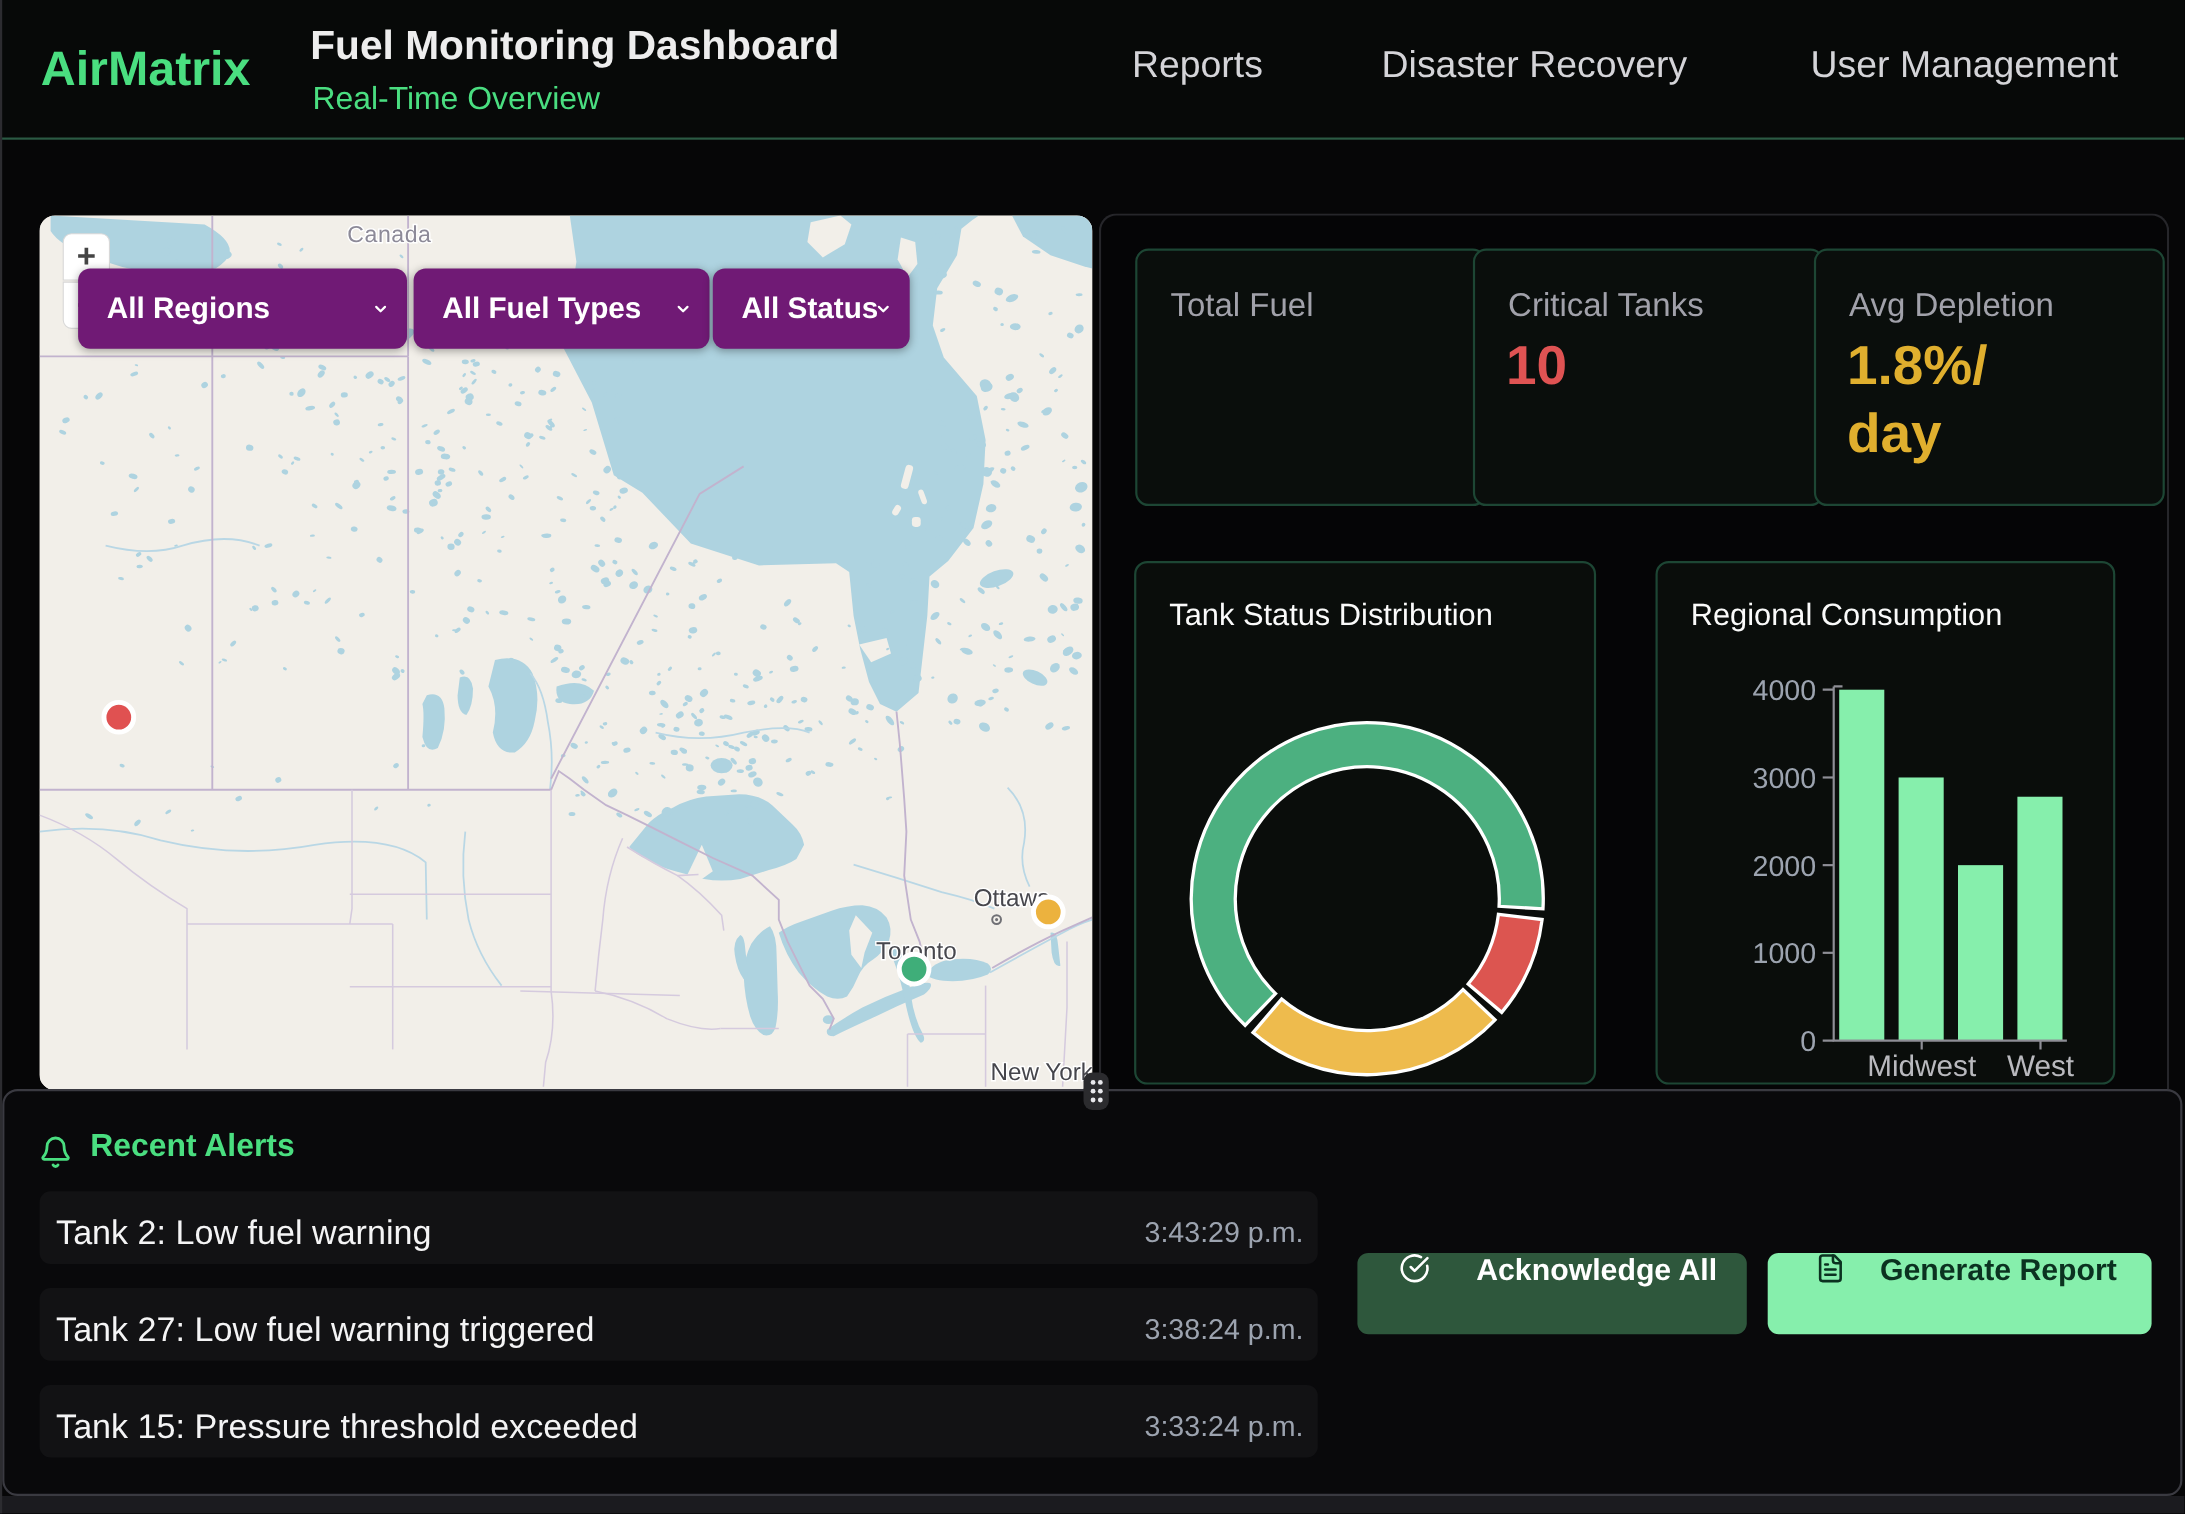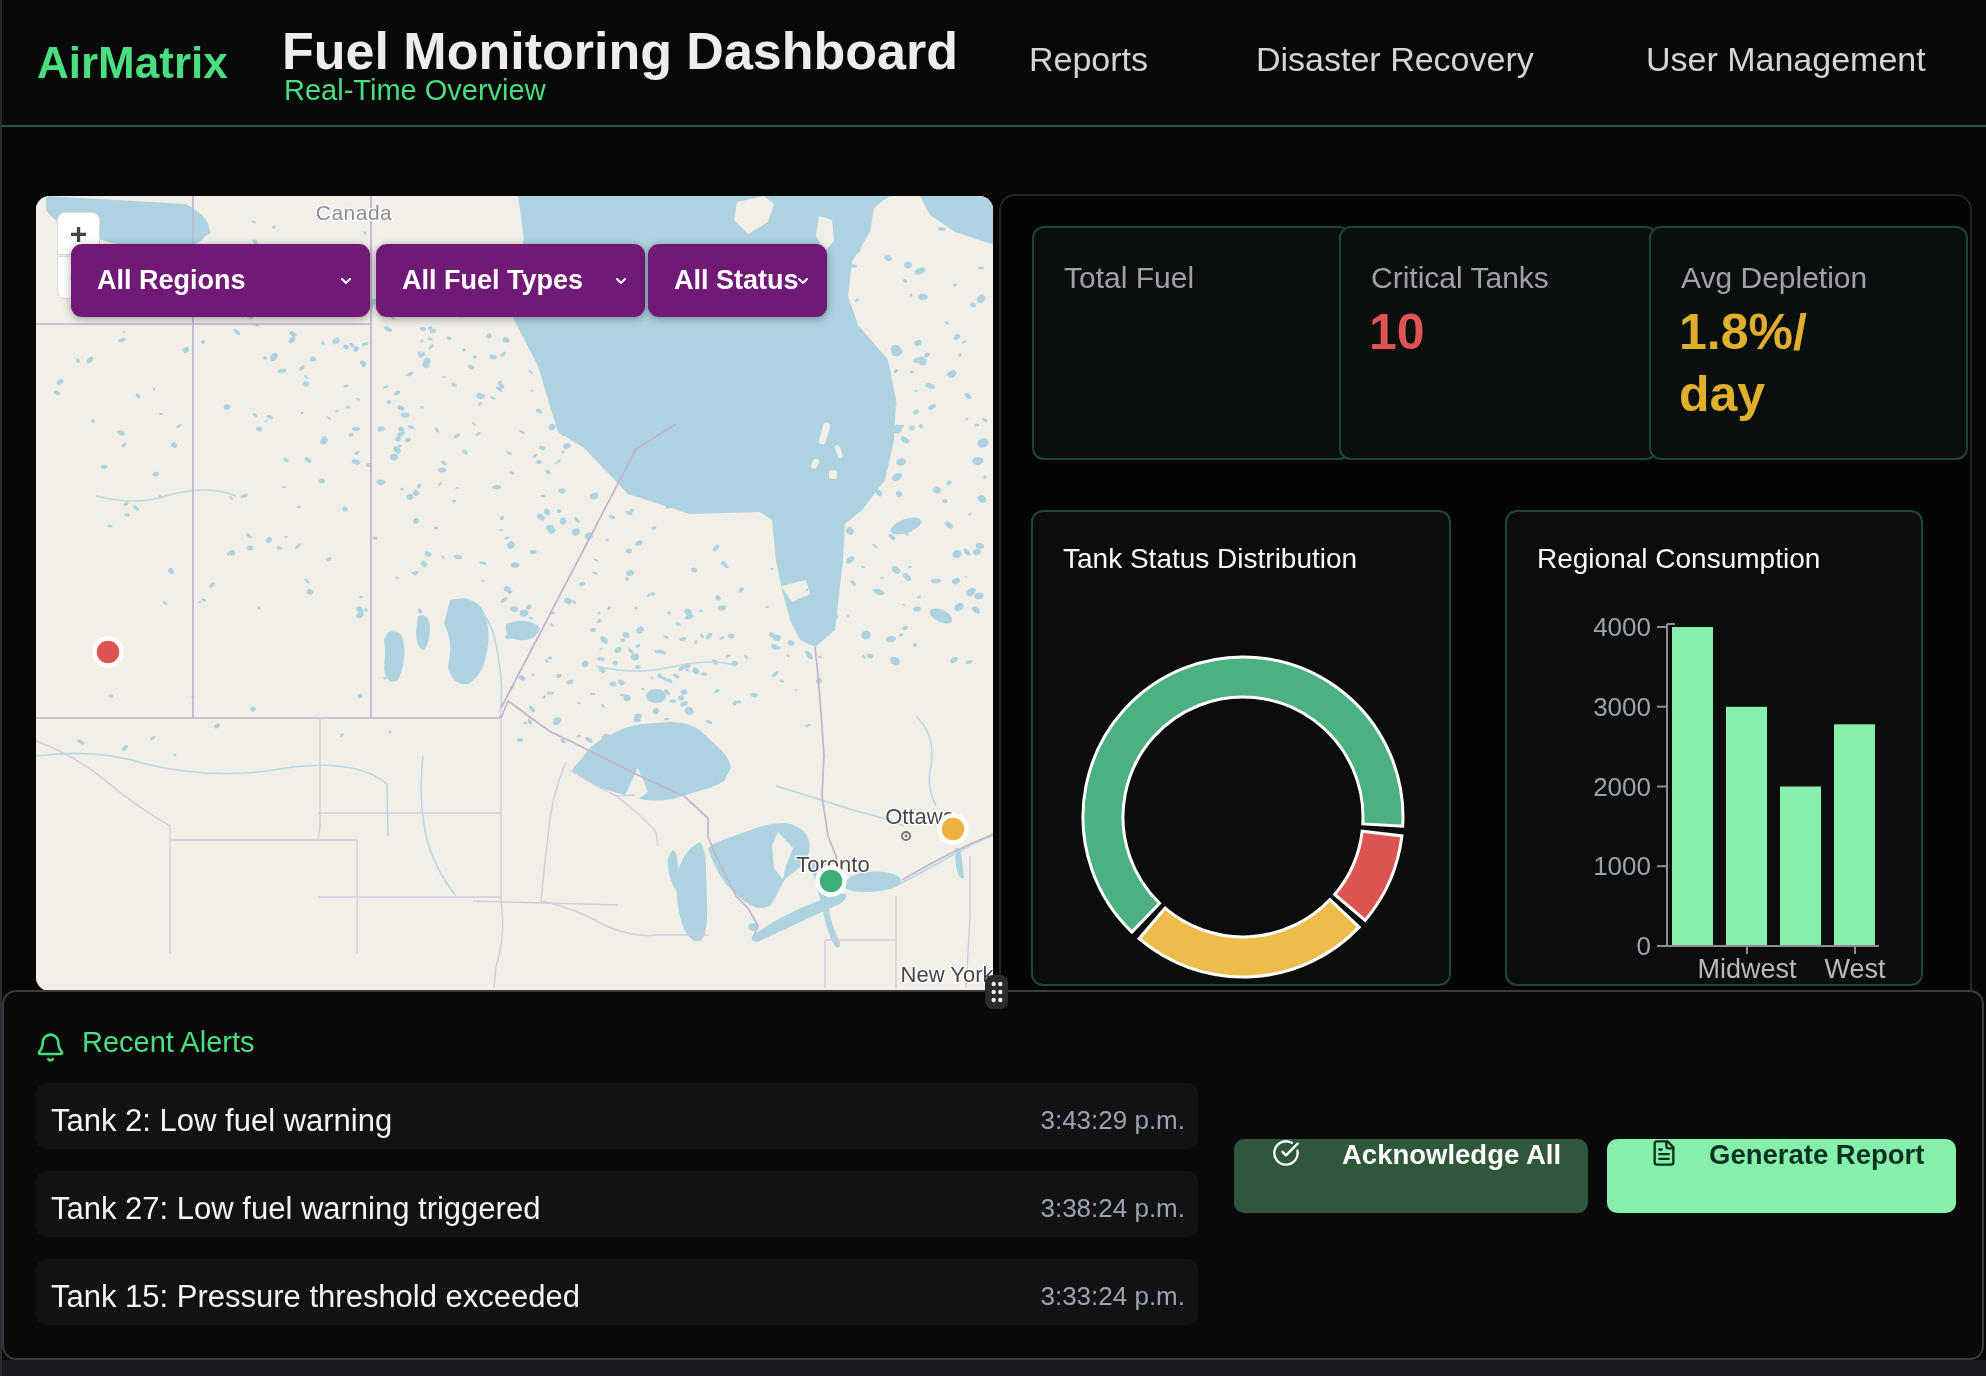--- a/index.html
+++ b/index.html
@@ -1,36 +1,36 @@
 <!DOCTYPE html>
 <html><head><meta charset="utf-8"><style>
 *{margin:0;padding:0;box-sizing:border-box}
 html,body{width:1986px;height:1376px;overflow:hidden}
 body{background:#060607;font-family:"Liberation Sans",sans-serif;position:relative}
 .edge{position:absolute;left:0;top:0;width:2px;height:1376px;background:#2c2c30;z-index:50}
 header{position:absolute;left:0;top:0;width:1986px;height:127px;background:#070908;border-bottom:2px solid #2b5a43}
 .logo{position:absolute;left:37px;top:38px;font-size:44px;font-weight:700;color:#4ade80}
-.htitle{position:absolute;left:282px;top:21px;font-size:52px;font-weight:700;color:#ededed}
+.htitle{position:absolute;left:282px;top:21px;font-size:37px;font-weight:700;color:#ededed}
 .hsub{position:absolute;left:284px;top:74px;font-size:29px;color:#4ade80}
 .nav{position:absolute;top:40px;font-size:34px;color:#d4d4d8}
 .mappanel{position:absolute;left:36px;top:196px;width:957px;height:795px;border-radius:14px;overflow:hidden;background:#f2efe9}
 .zoombtn{position:absolute;width:43px;height:43px;background:#fff;color:#444;font-size:30px;font-weight:700;text-align:center;line-height:41px;border:1px solid #d8d8d8}
 .zplus{left:21px;top:16px;border-radius:8px 8px 0 0}
 .zminus{left:21px;top:60px;border-radius:0 0 8px 8px}
 .dd{position:absolute;top:48px;height:73px;background:#701a75;border-radius:11px;color:#fff;font-size:27px;font-weight:600;display:flex;align-items:center;padding-left:26px;box-shadow:0 2px 8px rgba(0,0,0,.35)}
 .dd svg{position:absolute;right:16px;top:29px}
 .rpanel{position:absolute;left:999px;top:194px;width:973px;height:796px;background:#050506;border:2px solid #26262a;border-bottom:none;border-radius:16px 16px 0 0}
 .scard{position:absolute;top:30px;width:319px;height:234px;background:#0a0e0c;border:2px solid #1d4634;border-radius:12px}
 .slabel{position:absolute;left:30px;top:33px;font-size:30px;color:#a1a1aa}
 .sval{position:absolute;left:28px;top:73px;font-size:50px;line-height:62px;font-weight:700;width:220px}
 .ccard{position:absolute;top:314px;height:476px;background:#0a0d0b;border:2px solid #1d4634;border-radius:12px;overflow:hidden}
 .ctitle{position:absolute;left:30px;top:31px;font-size:28px;font-weight:400;color:#fafafa}
 .handle{position:absolute;left:985px;top:975px;width:23px;height:34px;background:#2b2b2e;border-radius:8px;z-index:30;display:flex;align-items:center;justify-content:center}
 .alerts{position:absolute;left:2px;top:990px;width:1982px;height:370px;background:#09090b;border:2px solid #3a3a41;border-radius:14px;z-index:20}
-.atitle{position:absolute;left:78px;top:34px;font-size:29px;font-weight:400;color:#4ade80}
+.atitle{position:absolute;left:78px;top:34px;font-size:29px;font-weight:700;color:#4ade80}
 .abell{position:absolute;left:31px;top:40px}
 .arow{position:absolute;left:32px;width:1162px;height:66px;background:#121214;border-radius:10px;color:#f4f4f5;font-size:31px}
 .arow .at{position:absolute;left:15px;top:20px}
 .arow .tm{position:absolute;right:13px;top:22px;font-size:26px;color:#9ca3af}
 .btn{position:absolute;top:147px;height:74px;border-radius:10px;font-weight:700;font-size:27.5px;display:flex;}
 .ack{left:1230px;width:354px;background:#2e573c;color:#fff}
 .gen{left:1603px;width:349px;background:#86efac;color:#0b3220}
 .ack svg{margin-right:42px}.gen svg{margin-right:31px}
 .bstrip{position:absolute;left:0;top:1360px;width:1986px;height:16px;background:#1b1b1f}
 </style></head>

